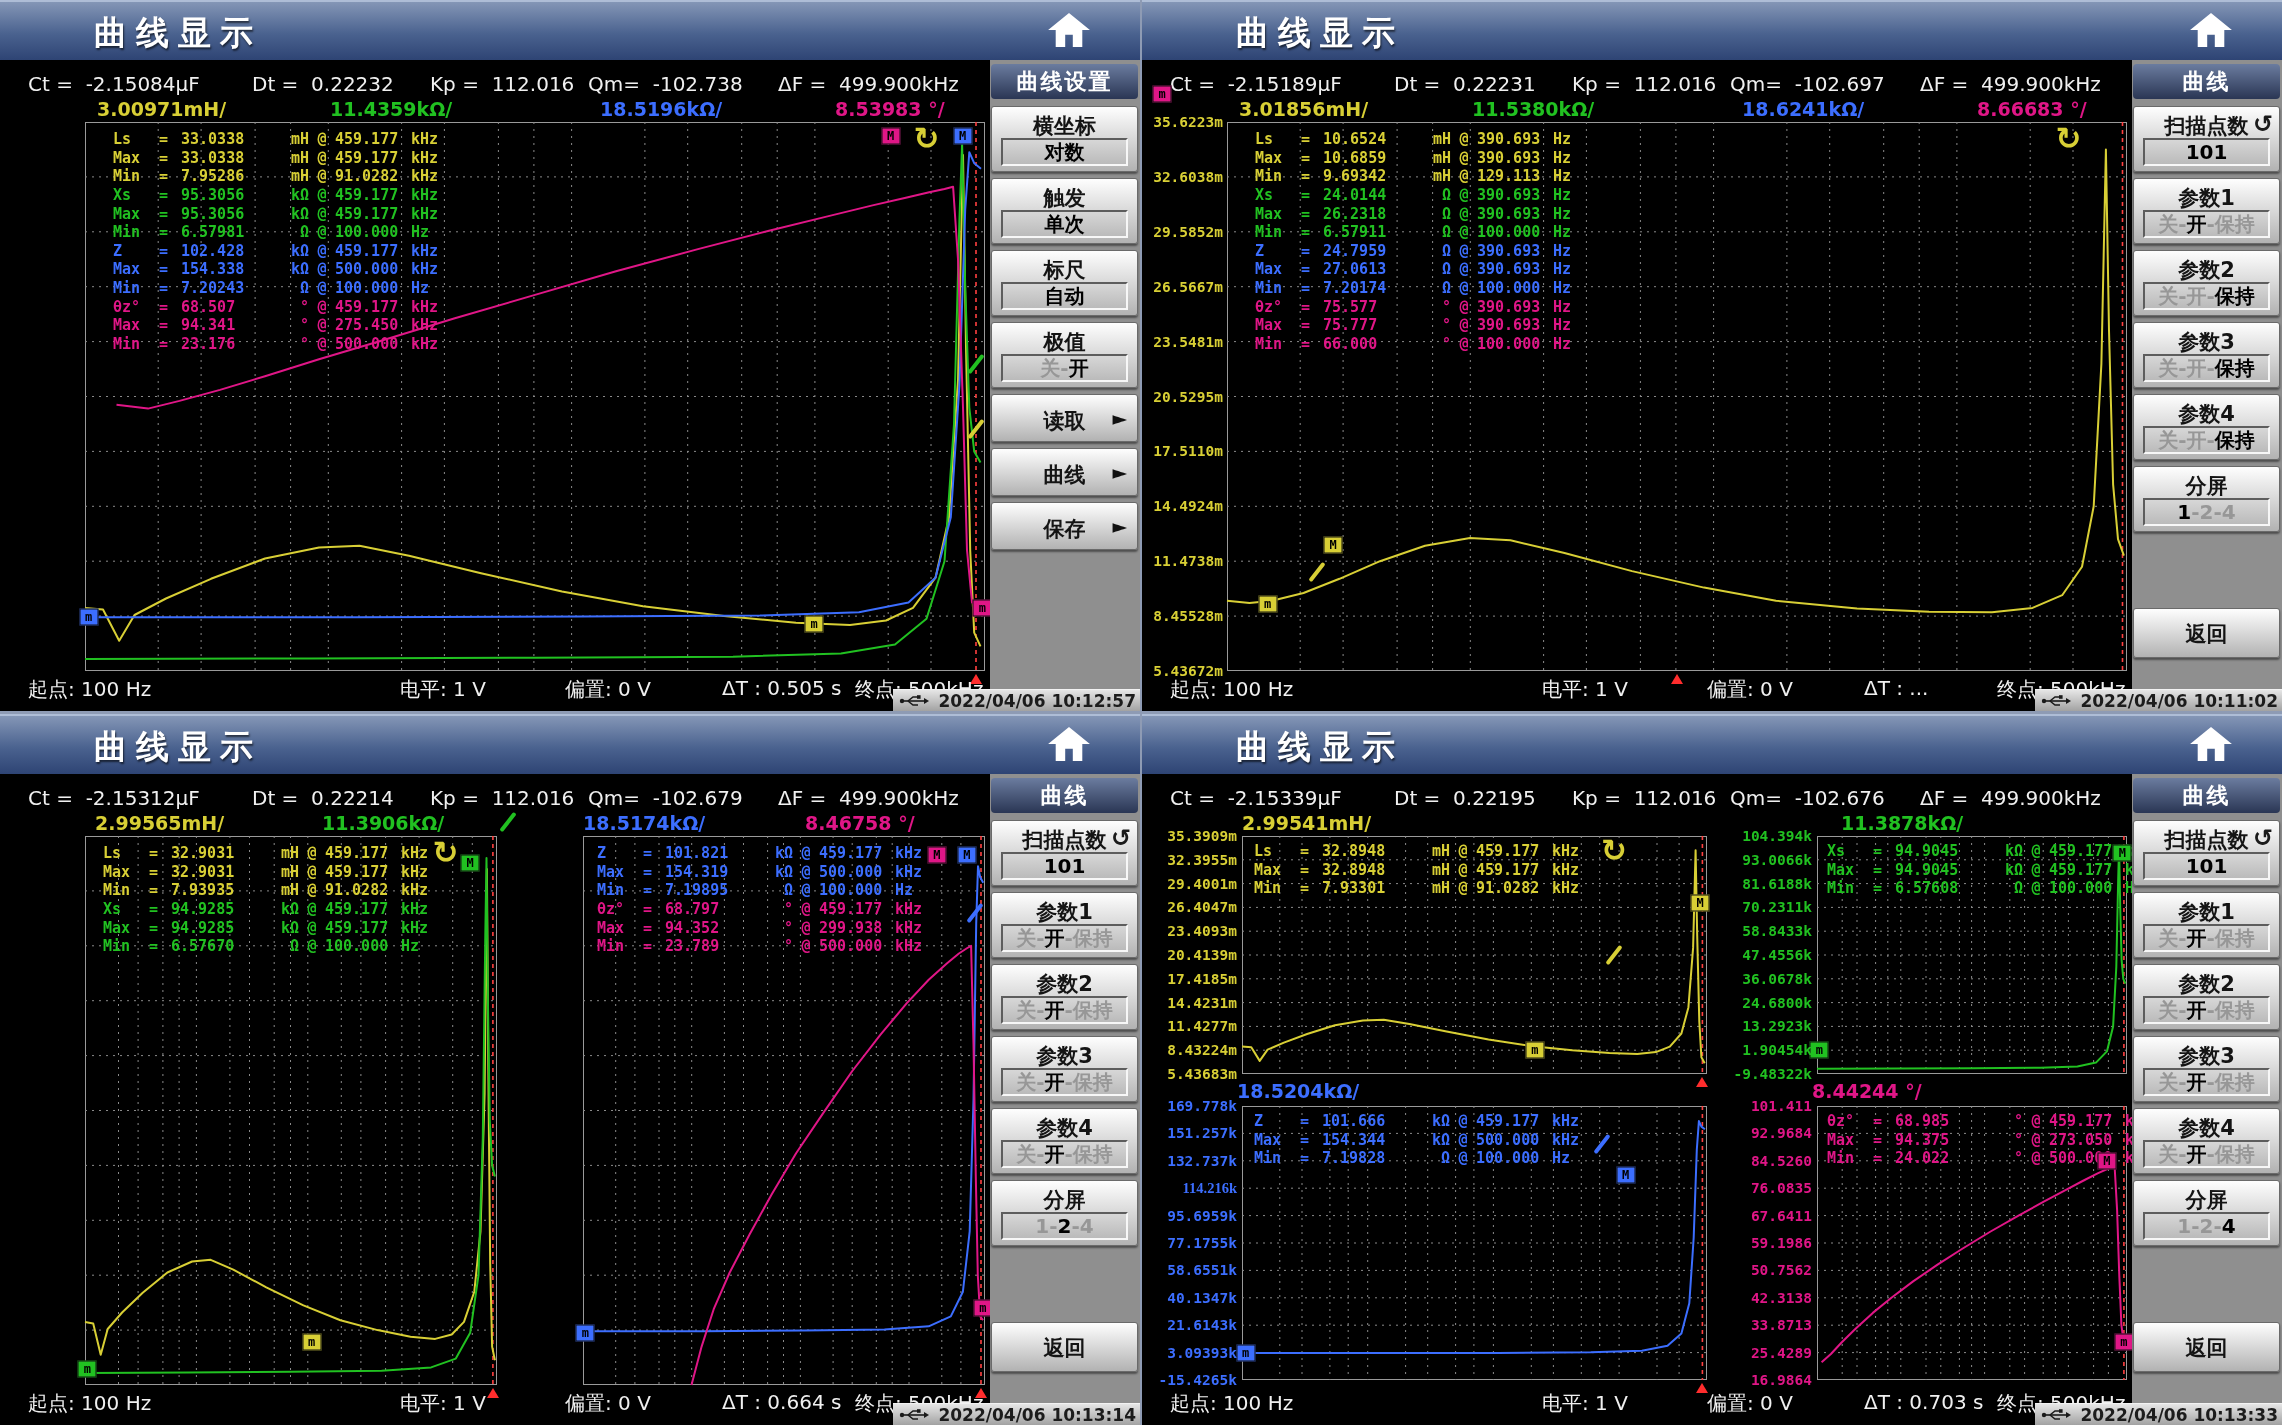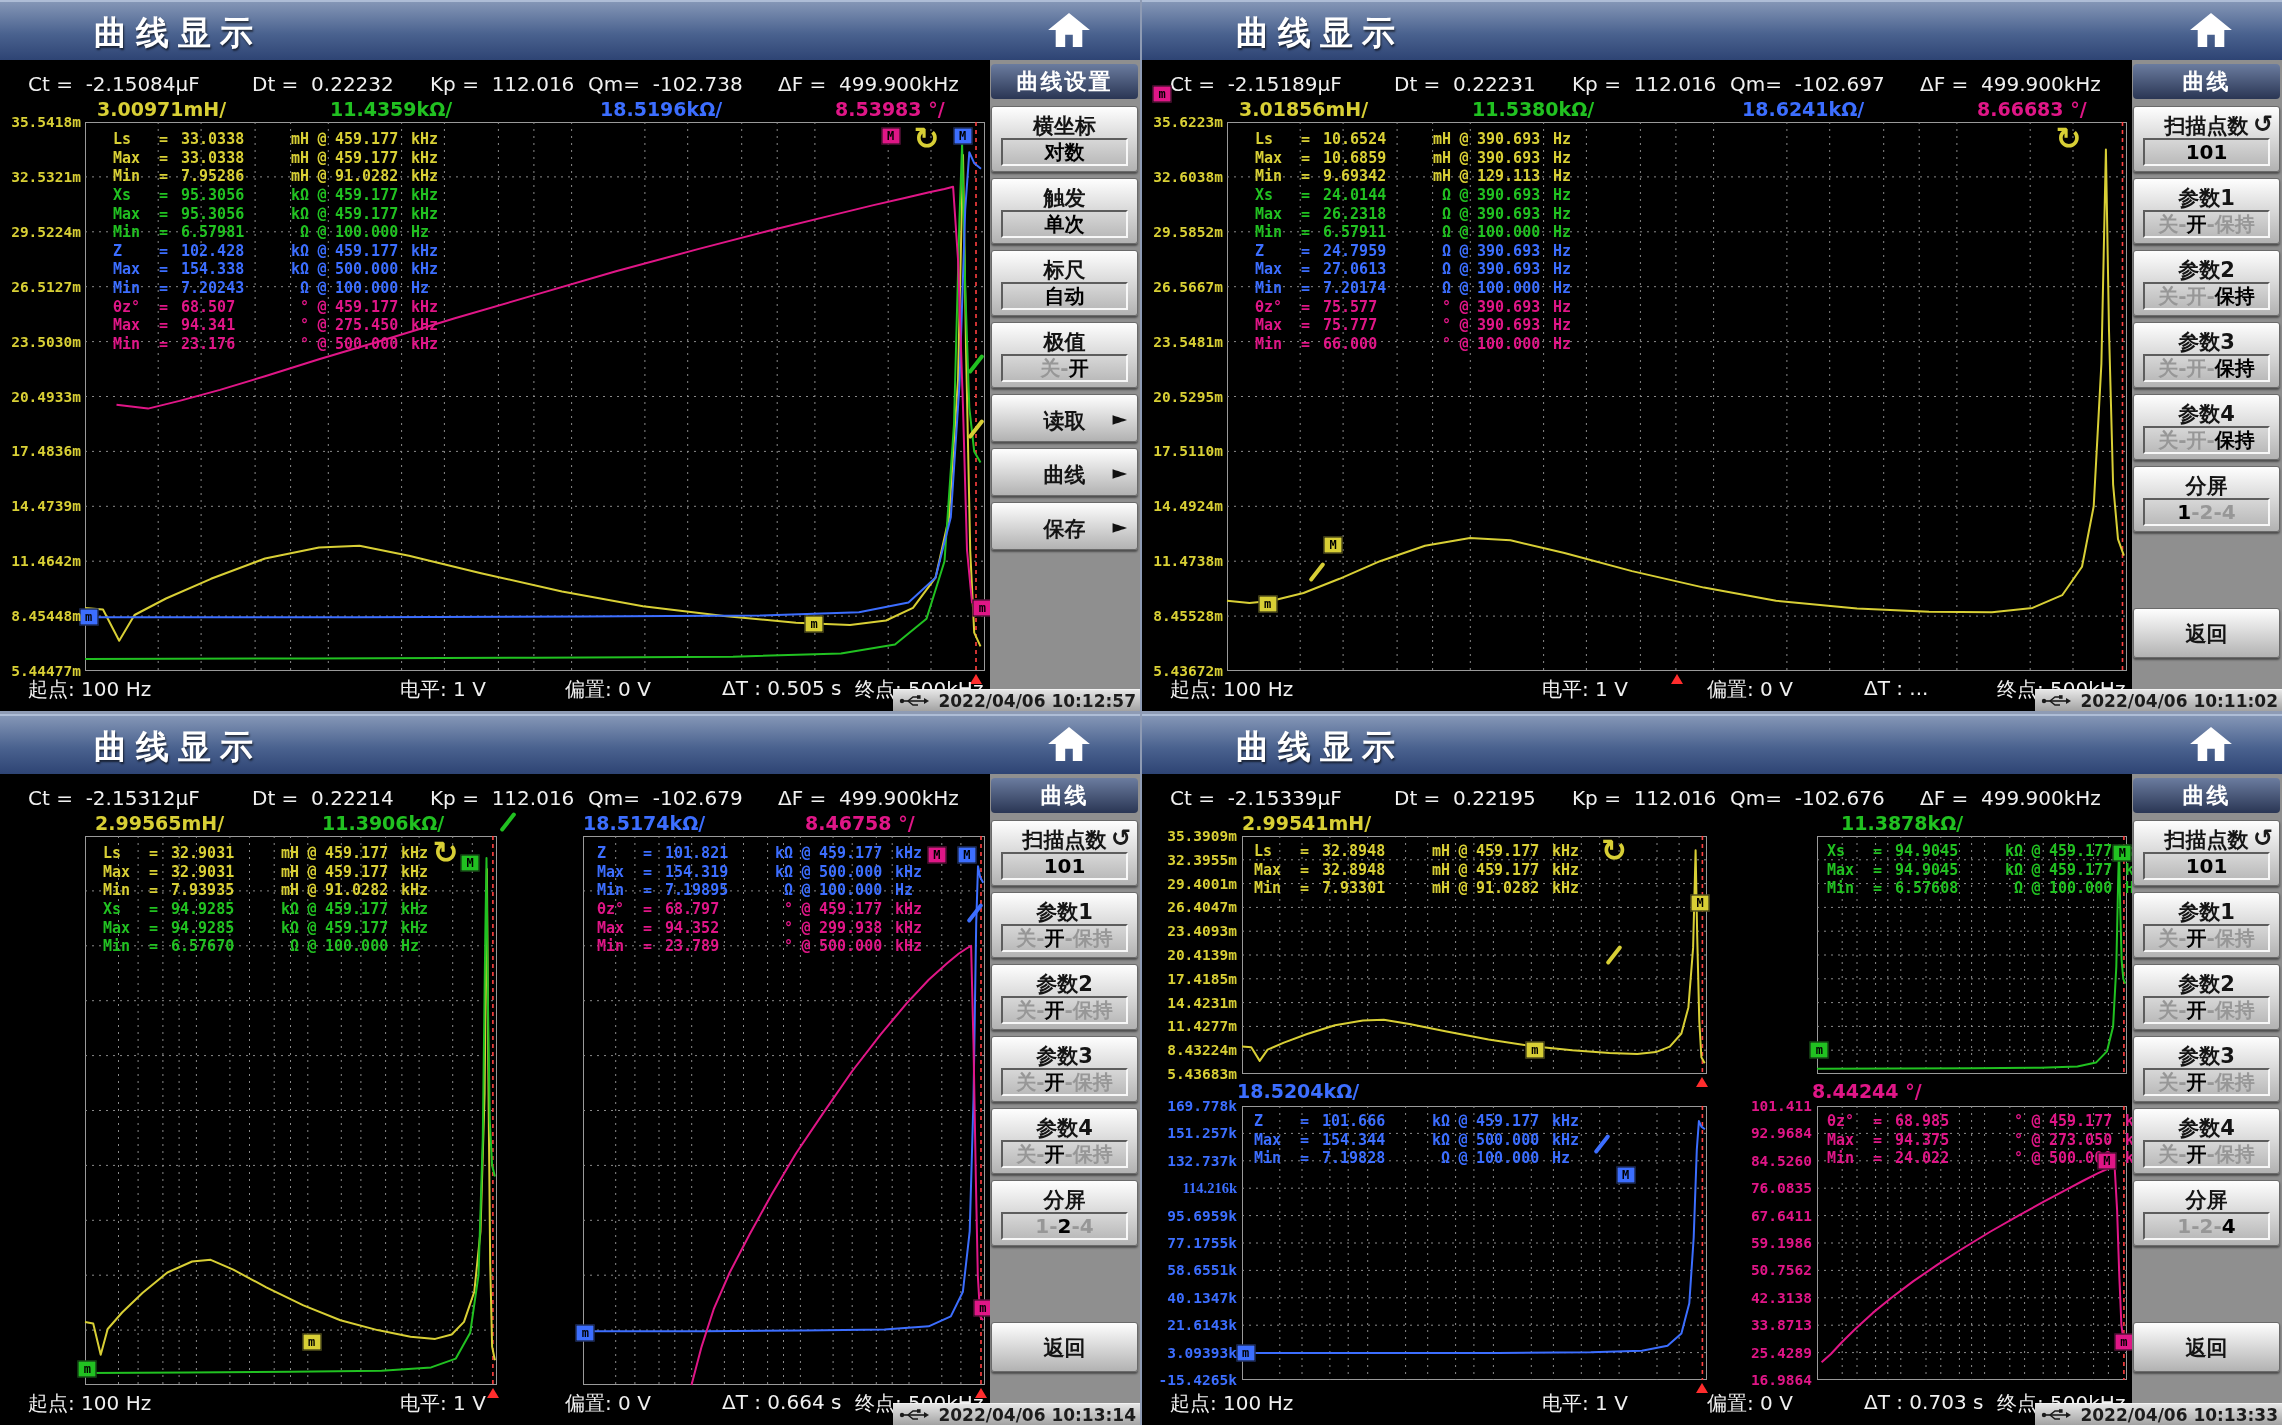--- a/index.html
+++ b/index.html
@@ -136,33 +136,20 @@
         <div class="mbox" style="left: 3.6px; top: 495.198px; background: rgb(60, 110, 255);">m</div>
         <div class="mbox" style="left: 729px; top: 502.335px; background: rgb(216, 207, 53);">m</div>
         <div class="mbox" style="left: 805.5px; top: 13.725px; background: rgb(224, 22, 135);">M</div>
         <div class="spin" style="left: 841.5px; top: 16.47px; color: rgb(216, 207, 53);">↻</div>
         <div class="mbox" style="left: 877.5px; top: 13.725px; background: rgb(60, 110, 255);">M</div>
         <div class="slashm" style="left: 891px; top: 241.56px; background: rgb(33, 193, 33);"></div>
         <div class="slashm" style="left: 891px; top: 307.44px; background: rgb(216, 207, 53);"></div>
         <div class="mbox" style="left: 897.3px; top: 485.865px; background: rgb(224, 22, 135);">m</div>
         <div class="tri" style="left: 891px; top: 552px;"></div>
       </div>
-      <div class="axis" style="left: 2px; top: 122px; width: 79px; height: 549px;">
-        <div style="top: 0px; color: rgb(216, 207, 53);">35.5418m</div>
-        <div style="top: 54.9px; color: rgb(216, 207, 53);">32.5321m</div>
-        <div style="top: 109.8px; color: rgb(216, 207, 53);">29.5224m</div>
-        <div style="top: 164.7px; color: rgb(216, 207, 53);">26.5127m</div>
-        <div style="top: 219.6px; color: rgb(216, 207, 53);">23.5030m</div>
-        <div style="top: 274.5px; color: rgb(216, 207, 53);">20.4933m</div>
-        <div style="top: 329.4px; color: rgb(216, 207, 53);">17.4836m</div>
-        <div style="top: 384.3px; color: rgb(216, 207, 53);">14.4739m</div>
-        <div style="top: 439.2px; color: rgb(216, 207, 53);">11.4642m</div>
-        <div style="top: 494.1px; color: rgb(216, 207, 53);">8.45448m</div>
-        <div style="top: 549px; color: rgb(216, 207, 53);">5.44477m</div>
-      </div>
       <div class="bbar">
         <span style="left: 28px;">起点: 100 Hz</span>
         <span style="left: 400px;">电平: 1 V</span>
         <span style="left: 565px;">偏置: 0 V</span>
         <span style="left: 722px;">ΔT : 0.505 s</span>
         <span style="left: 855px;">终点: 500kHz</span>
       </div>
       <div class="panel">
         <div class="ptitle">曲线设置</div>
         <div class="pbtn" style="top: 46px; height: 66px;">
@@ -623,20 +610,33 @@
           <polyline points="0.0,232.8 77.5,232.5 155.0,232.3 223.2,231.8 260.4,230.4 279.0,226.6 289.9,215.4 296.1,190.4 299.3,130.9 301.2,42.8 302.1,9.5 303.2,71.4 304.6,123.8 306.3,142.8 308.4,147.6" fill="none" stroke="#21c121" stroke-width="2" stroke-linejoin="round"></polyline>
         </svg>
         <div class="meas" style="left: 10px; top: 6px;">
           <div class="mrow" style="color: rgb(33, 193, 33);"><span class="mc0">Xs</span><span class="mc1">=</span><span class="mc2">94.9045</span><span class="mc3">kΩ</span><span class="mc4">@</span><span class="mc5">459.177</span><span class="mc6">kHz</span></div>
           <div class="mrow" style="color: rgb(33, 193, 33);"><span class="mc0">Max</span><span class="mc1">=</span><span class="mc2">94.9045</span><span class="mc3">kΩ</span><span class="mc4">@</span><span class="mc5">459.177</span><span class="mc6">kHz</span></div>
           <div class="mrow" style="color: rgb(33, 193, 33);"><span class="mc0">Min</span><span class="mc1">=</span><span class="mc2">6.57608</span><span class="mc3">Ω</span><span class="mc4">@</span><span class="mc5">100.000</span><span class="mc6">Hz</span></div>
         </div>
         <div class="mbox" style="left: 2.48px; top: 214.2px; background: rgb(33, 193, 33);">m</div>
         <div class="mbox" style="left: 305.35px; top: 16.66px; background: rgb(33, 193, 33);">M</div>
       </div>
+      <div class="axis" style="left: 598px; top: 122px; width: 72px; height: 238px;">
+        <div style="top: 0px; color: rgb(33, 193, 33);">104.394k</div>
+        <div style="top: 23.8px; color: rgb(33, 193, 33);">93.0066k</div>
+        <div style="top: 47.6px; color: rgb(33, 193, 33);">81.6188k</div>
+        <div style="top: 71.4px; color: rgb(33, 193, 33);">70.2311k</div>
+        <div style="top: 95.2px; color: rgb(33, 193, 33);">58.8433k</div>
+        <div style="top: 119px; color: rgb(33, 193, 33);">47.4556k</div>
+        <div style="top: 142.8px; color: rgb(33, 193, 33);">36.0678k</div>
+        <div style="top: 166.6px; color: rgb(33, 193, 33);">24.6800k</div>
+        <div style="top: 190.4px; color: rgb(33, 193, 33);">13.2923k</div>
+        <div style="top: 214.2px; color: rgb(33, 193, 33);">1.90454k</div>
+        <div style="top: 238px; color: rgb(33, 193, 33);">-9.48322k</div>
+      </div>
       <div class="plot" style="left: 100px; top: 392px; width: 465px; height: 274px;">
         <svg width="465" height="274">
           <rect x="0.5" y="0.5" width="464" height="273" fill="none" stroke="#9a9a9a" stroke-width="1"></rect>
           <line x1="37.8" y1="0" x2="37.8" y2="274" stroke="#8a8a8a" stroke-width="1" stroke-dasharray="2 5"></line>
           <line x1="60.0" y1="0" x2="60.0" y2="274" stroke="#8a8a8a" stroke-width="1" stroke-dasharray="2 5"></line>
           <line x1="87.9" y1="0" x2="87.9" y2="274" stroke="#8a8a8a" stroke-width="1" stroke-dasharray="2 5"></line>
           <line x1="106.2" y1="0" x2="106.2" y2="274" stroke="#8a8a8a" stroke-width="1" stroke-dasharray="2 5"></line>
           <line x1="125.7" y1="0" x2="125.7" y2="274" stroke="#8a8a8a" stroke-width="1" stroke-dasharray="2 5"></line>
           <line x1="163.6" y1="0" x2="163.6" y2="274" stroke="#8a8a8a" stroke-width="1" stroke-dasharray="2 5"></line>
           <line x1="185.7" y1="0" x2="185.7" y2="274" stroke="#8a8a8a" stroke-width="1" stroke-dasharray="2 5"></line>

